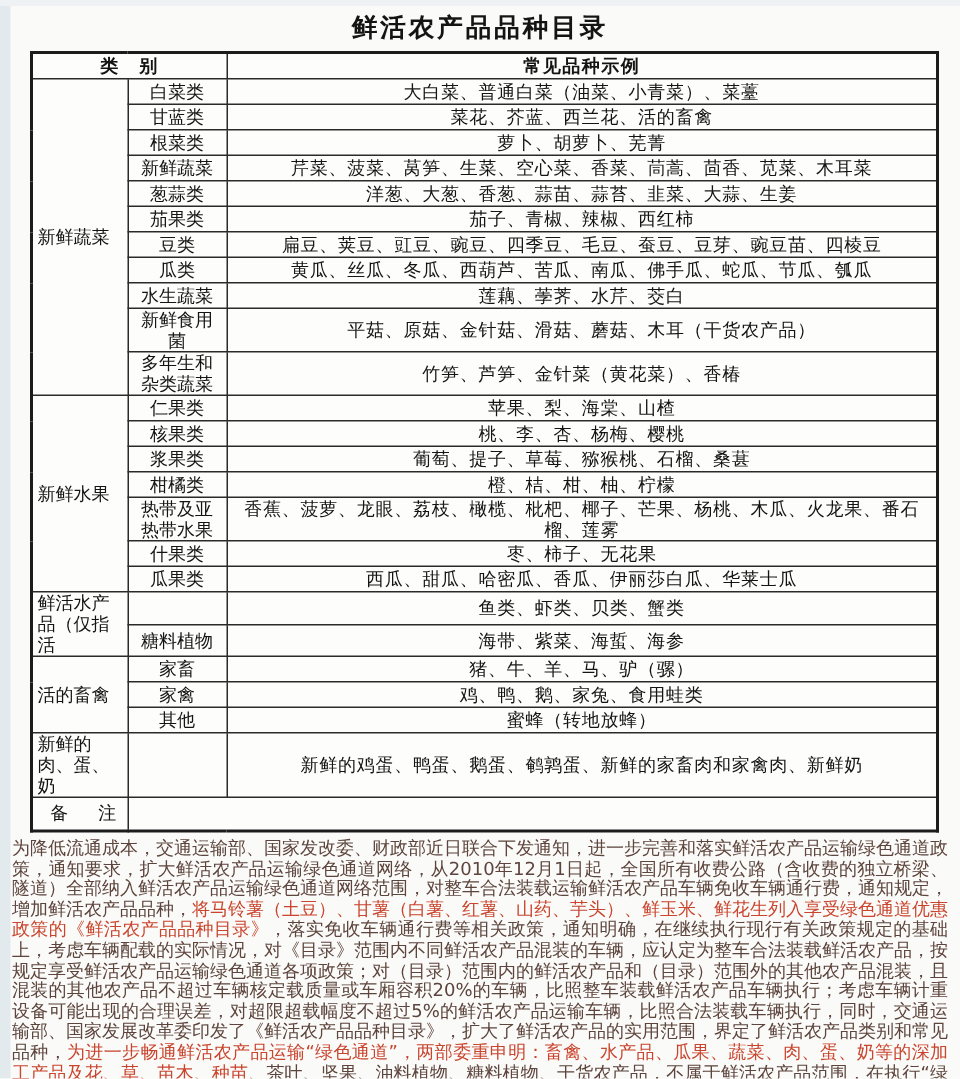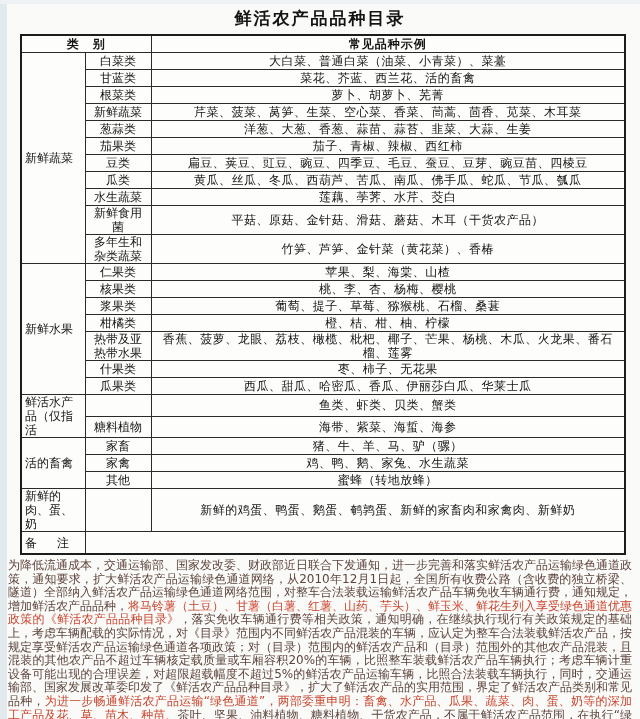--- a/index.html
+++ b/index.html
@@ -27,21 +27,21 @@
     font-size:12px;color:#141414;
     padding:0 3px;line-height:14px;height:16px;
     overflow:hidden;
   }
   col.c1{width:64px;} col.c2{width:66px;} col.c3{width:auto;}
   thead th{font-weight:bold;text-align:center;height:16px;font-size:12.5px;letter-spacing:1px;}
   td.group{ text-align:left;font-weight:normal;vertical-align:middle;padding:0 2px;}
   td.sub{ text-align:center;vertical-align:middle;padding:0 2px;}
   td.items{ text-align:center;vertical-align:middle;letter-spacing:0.5px;}
   tr.remark-row td{height:21px;}
-  td.remark-label{text-align:left;letter-spacing:4px;}
+  td.remark-label{text-align:right;letter-spacing:4px;font-family:Liberation Mono, monospace;}
   p.notice{
     margin:4px 8px 0 8px;width:624px;
     font-size:12px;line-height:13.6px;
     text-align:justify;
     word-break:break-all;
   }
   p.notice span{display:inline;}
 </style>
 </head>
 <body>
@@ -149,21 +149,21 @@
           <td class="sub">糖料植物</td>
           <td class="items">海带、紫菜、海蜇、海参</td>
         </tr>
         <tr>
           <td class="group" rowspan="3">活的畜禽</td>
           <td class="sub">家畜</td>
           <td class="items">猪、牛、羊、马、驴（骡）</td>
         </tr>
         <tr>
           <td class="sub">家禽</td>
-          <td class="items">鸡、鸭、鹅、家兔、水生蔬菜</td>
+          <td class="items">鸡、鸭、鹅、家兔、食用蛙类</td>
         </tr>
         <tr>
           <td class="sub">其他</td>
           <td class="items">蜜蜂（转地放蜂）</td>
         </tr>
         <tr>
           <td class="group" rowspan="1">新鲜的肉、蛋、奶</td>
           <td class="sub"></td>
           <td class="items">新鲜的鸡蛋、鸭蛋、鹅蛋、鹌鹑蛋、新鲜的家畜肉和家禽肉、新鲜奶</td>
         </tr>

